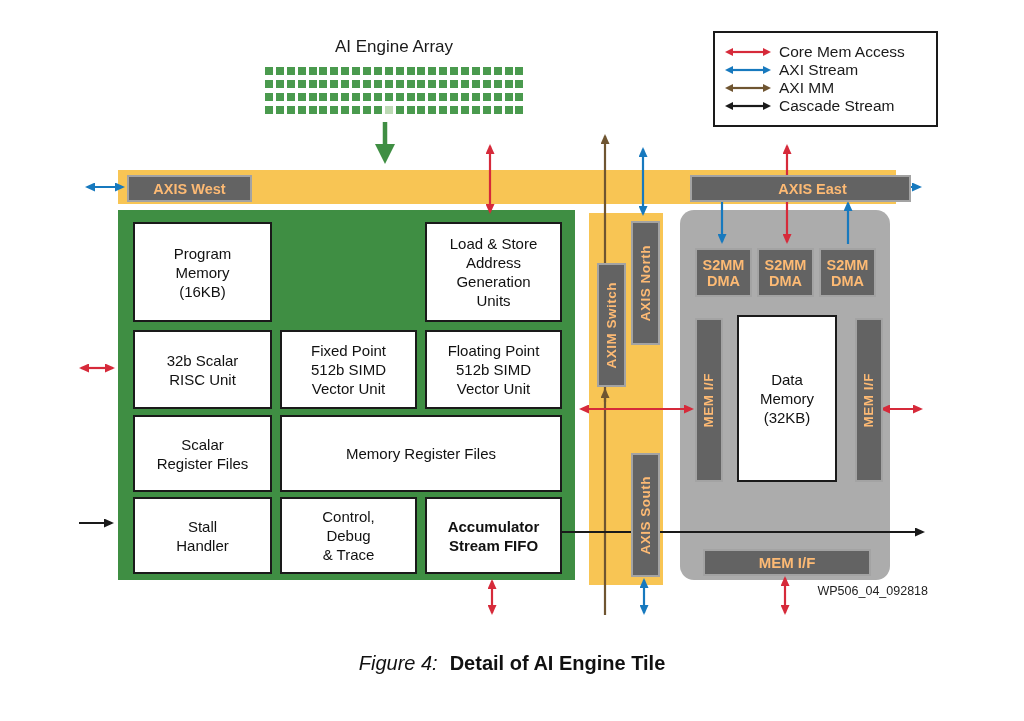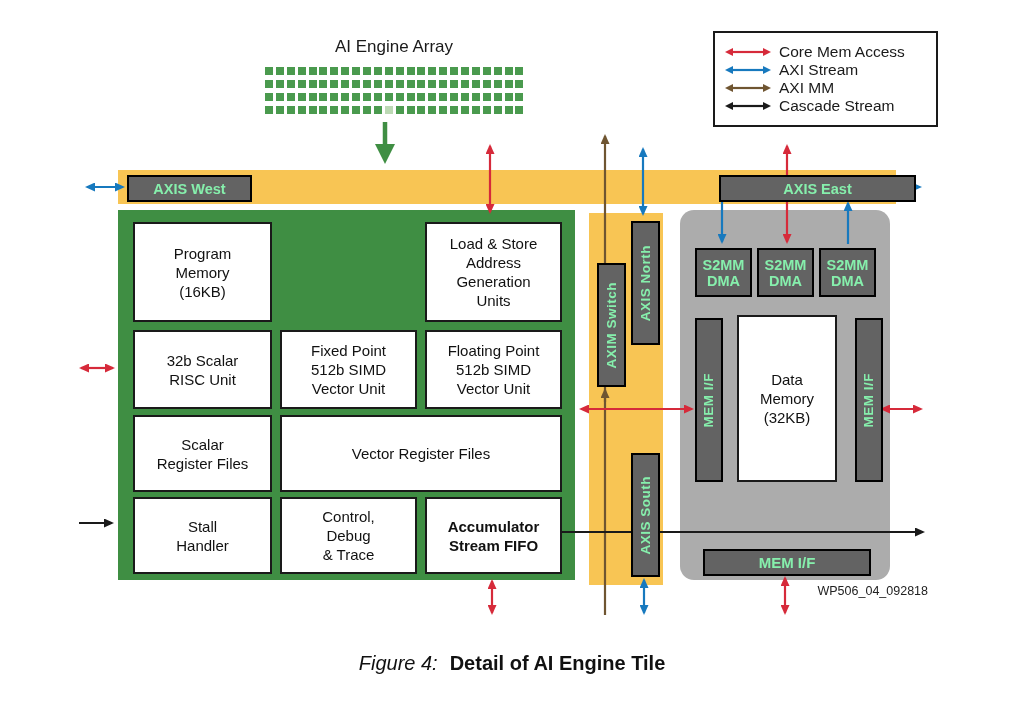--- a/index.html
+++ b/index.html
@@ -21,23 +21,23 @@
 
   
   .white-box{
     background:#ffffff;border:2px solid #1a1a1a;
     display:flex;align-items:center;justify-content:center;text-align:center;
     font-size:15px;line-height:19px;white-space:pre-line;color:#111;
   }
 
   
   .dark-box{
-    background:var(--dark_box,#636363);border:2px solid #000000;
+    background:var(--dark_box,#636363);border:2px solid #a3a3a3;
     display:flex;align-items:center;justify-content:center;text-align:center;
-    color:#86efac;font-weight:bold;font-size:14.5px;white-space:pre-line;line-height:16px;
+    color:#fdba74;font-weight:bold;font-size:14.5px;white-space:pre-line;line-height:16px;
   }
   .dark-box.vertical span{
     writing-mode:vertical-rl;transform:rotate(180deg);
     font-size:13.5px;letter-spacing:0.5px;
   }
 
   
   #array-grid{display:grid;grid-template-columns:repeat(24,8px);grid-auto-rows:8px;gap:5px 2.9px;}
   #array-grid .tile{background:var(--array_green,#4A9A4E);width:8px;height:8px;}
   #array-grid .tile.hl{background:var(--array_highlight,#BCD9B4);}
@@ -211,21 +211,21 @@
           <path d="M38,1 L46,5 L38,9 Z" fill="currentColor"></path>
       </svg>
       <span class="legend-label">Cascade Stream</span>
     </div>
   </div>
 
   <div class="abs yellow-bar z-block" style="left:118px;top:170px;width:778px;height:34px;"></div>
   <div class="abs dark-box z-label" style="left:127px;top:175px;width:121px;height:23px;">
     <span>AXIS West</span>
   </div>
-  <div class="abs dark-box z-label" style="left:719px;top:175px;width:193px;height:23px;">
+  <div class="abs dark-box z-label" style="left:690px;top:175px;width:193px;height:23px;padding-left:24px;">
     <span>AXIS East</span>
   </div>
 
   <div class="abs green-block z-block" style="left:118px;top:210px;width:457px;height:370px;"></div>
 
   <div class="abs white-box z-white" style="left:133px;top:222px;width:135px;height:96px;">Program
 Memory
 (16KB)</div>
   <div class="abs white-box z-white" style="left:425px;top:222px;width:133px;height:96px;">Load &amp; Store
 Address
@@ -234,21 +234,21 @@
   <div class="abs white-box z-white" style="left:133px;top:330px;width:135px;height:75px;">32b Scalar
 RISC Unit</div>
   <div class="abs white-box z-white" style="left:280px;top:330px;width:133px;height:75px;">Fixed Point
 512b SIMD
 Vector Unit</div>
   <div class="abs white-box z-white" style="left:425px;top:330px;width:133px;height:75px;">Floating Point
 512b SIMD
 Vector Unit</div>
   <div class="abs white-box z-white" style="left:133px;top:415px;width:135px;height:73px;">Scalar
 Register Files</div>
-  <div class="abs white-box z-white" style="left:280px;top:415px;width:278px;height:73px;">Vector Register Files</div>
+  <div class="abs white-box z-white" style="left:280px;top:415px;width:278px;height:73px;">Memory Register Files</div>
   <div class="abs white-box z-white" style="left:133px;top:497px;width:135px;height:73px;">Stall
 Handler</div>
   <div class="abs white-box z-white" style="left:280px;top:497px;width:133px;height:73px;">Control,
 Debug
 &amp; Trace</div>
   <div class="abs white-box z-white" style="left:425px;top:497px;width:133px;height:73px;font-weight:bold;">Accumulator
 Stream FIFO</div>
 
   <div class="abs yellow-bar z-block" style="left:589px;top:213px;width:74px;height:372px;"></div>
   <div class="abs dark-box vertical z-label" style="left:597px;top:263px;width:25px;height:120px;">

